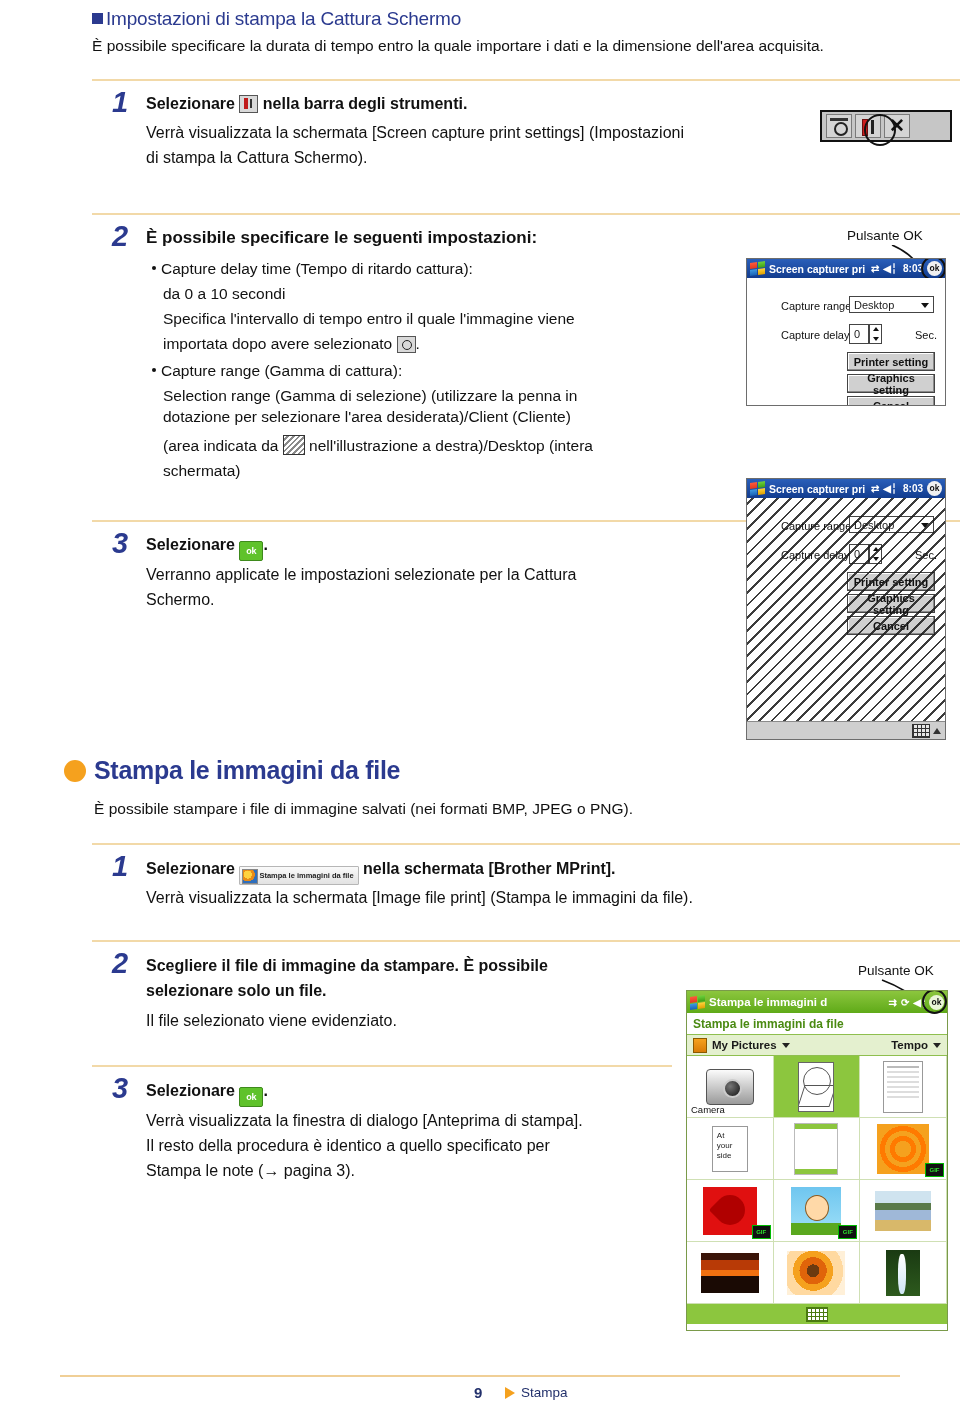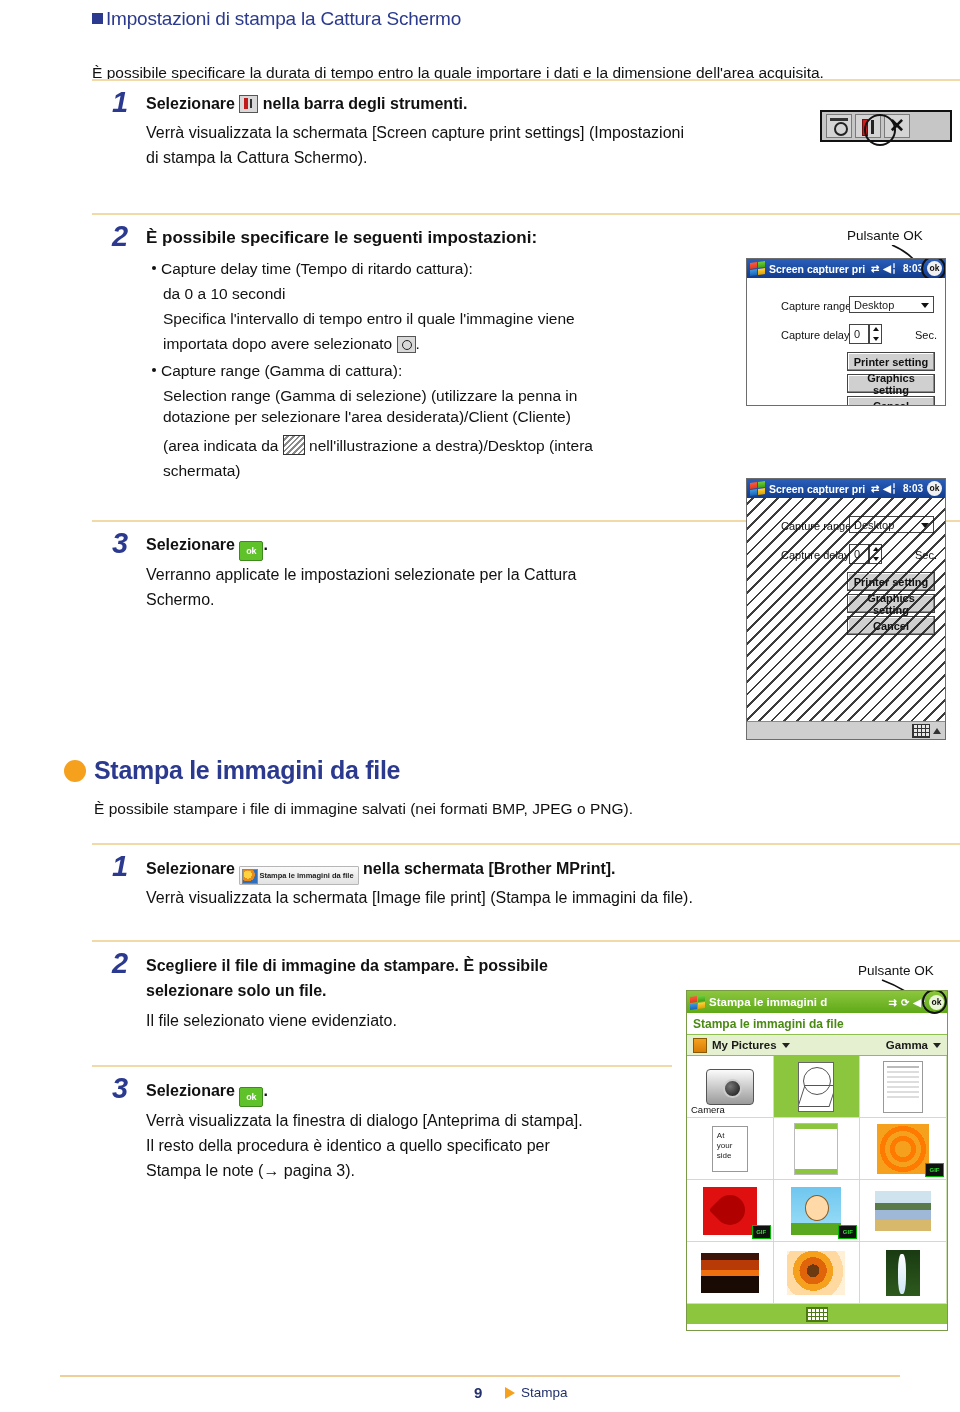--- a/index.html
+++ b/index.html
@@ -295,21 +295,21 @@
   .foot-lbl{position:absolute;font-size:13.5px;color:#22306b;}
 </style>
 </head>
 <body>
 
 <div class="page">
 
   <div class="h-section" style="left:92px;top:8px;">
     <span class="sq-bullet"></span><span>Impostazioni di stampa la Cattura Schermo</span>
   </div>
-  <div class="body-text" style="left:92px;top:35px;width:860px;margin-top:27px;">È possibile specificare la durata di tempo entro la quale importare i dati e la dimensione dell'area acquisita.</div>
+  <div class="body-text" style="left:92px;top:35px;width:860px;">È possibile specificare la durata di tempo entro la quale importare i dati e la dimensione dell'area acquisita.</div>
 
   <div class="rule" style="left:92px;top:79px;width:868px;"></div>
 
   <div class="step-num" style="left:112px;top:88px;">1</div>
   <div class="step-title" style="left:146px;top:93px;">
     <span>Selezionare</span>
     <span class="chip chip-tool"></span>
     <span>nella barra degli strumenti.</span>
   </div>
   <div class="step-body" style="left:146px;top:120px;">Verrà visualizzata la schermata [Screen capture print settings] (Impostazioni</div>
@@ -463,21 +463,21 @@
     </div>
     <div class="ok-ring" style="right:0px;top:-2px;"></div>
 
     <div class="ifp-sub">Stampa le immagini da file</div>
 
     <div class="ifp-bar">
       <div class="folder-ic"></div>
       <span>My Pictures</span>
       <span class="cdown"></span>
       <span style="flex:1"></span>
-      <span>Gamma</span>
+      <span>Tempo</span>
       <span class="cdown"></span>
     </div>
 
     <div class="grid" id="thumb-grid">
         <div class="cell">
           <div class="th-cam"></div>
           <div class="cell-lbl">Camera</div>
         </div>
         <div class="cell sel">
           <div class="th-geo"></div>

